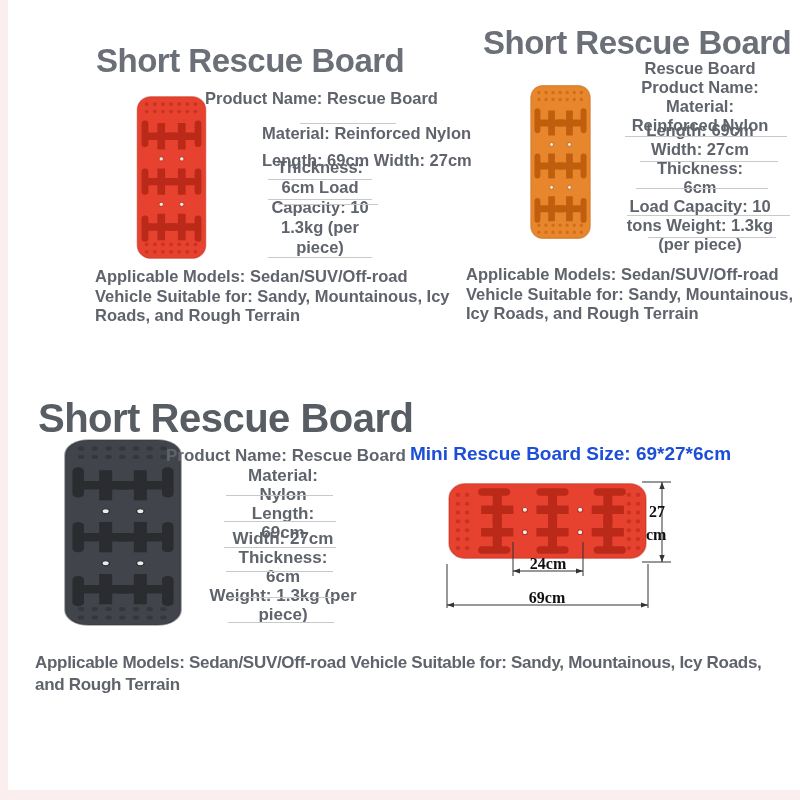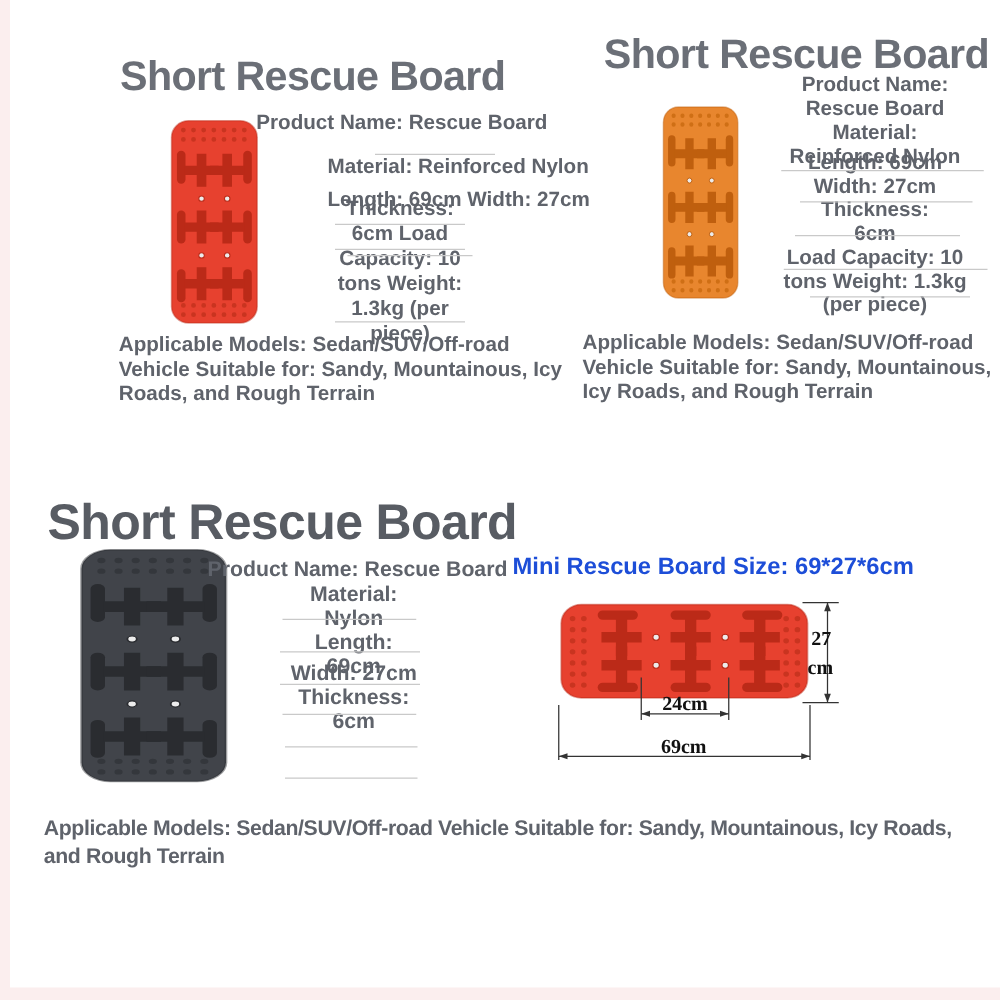--- a/index.html
+++ b/index.html
@@ -70,40 +70,39 @@
     <svg class="board board-red" style="left:133px;top:95px;" width="77" height="165" viewBox="0 0 90 200" preserveAspectRatio="none">
         <use href="#tb"></use>
       </svg>
     <div class="abs t16" style="left:205px;top:88px;">Product Name: Rescue Board</div>
     <div class="abs t16" style="left:262px;top:123px;">Material: Reinforced Nylon</div>
     <div class="abs t16" style="left:262px;top:150px;">Length: 69cm Width: 27cm</div>
     <div class="abs speccol lh20 t16" style="left:245px;top:157px;width:150px;">
       <div>Thickness:</div>
       <div>6cm Load</div>
       <div>Capacity: 10</div>
-      <div>tons Weight:</div>
       <div>1.3kg (per</div>
       <div>piece)</div>
     </div>
     <div class="rule" style="left:300px;top:123px;width:96px;"></div>
     <div class="rule" style="left:268px;top:179px;width:104px;"></div>
     <div class="rule" style="left:268px;top:199px;width:104px;"></div>
     <div class="rule" style="left:278px;top:204px;width:100px;"></div>
     <div class="rule" style="left:268px;top:257px;width:104px;"></div>
     <div class="abs para" style="left:95px;top:267px;width:370px;font-size:16.5px;line-height:19.5px;">Applicable Models: Sedan/SUV/Off-road Vehicle Suitable for: Sandy, Mountainous, Icy Roads, and Rough Terrain</div>
   </div>
 
   <div>
     <div class="abs title" style="left:483px;top:24px;">Short Rescue Board</div>
     <svg class="board board-orange" style="left:527px;top:84px;" width="67" height="156" viewBox="0 0 90 200" preserveAspectRatio="none">
         <use href="#tb"></use>
       </svg>
     <div class="abs speccol lh19 t16" style="left:605px;top:59px;width:190px;">
+      <div>Rescue Board</div>
       <div>Product Name:</div>
-      <div>Rescue Board</div>
       <div>Material:</div>
       <div>Reinforced Nylon</div>
       <div class="pullup14">Length: 69cm</div>
       <div>Width: 27cm</div>
       <div>Thickness:</div>
       <div>6cm</div>
       <div class="push3">Load Capacity: 10</div>
       <div>tons Weight: 1.3kg</div>
       <div>(per piece)</div>
     </div>
@@ -122,20 +121,21 @@
       </svg>
     <div class="abs t17" style="left:166px;top:446px;">Product Name: Rescue Board</div>
     <div class="abs speccol lh19 t17" style="left:185px;top:466px;width:196px;">
       <div>Material:</div>
       <div>Nylon</div>
       <div>Length:</div>
       <div>69cm</div>
       <div class="pullup13">Width: 27cm</div>
       <div>Thickness:</div>
       <div>6cm</div>
+      <div>Weight: 1.3kg (per piece)</div>
     </div>
     <div class="rule" style="left:226px;top:495px;width:107px;"></div>
     <div class="rule" style="left:224px;top:521px;width:112px;"></div>
     <div class="rule" style="left:224px;top:547px;width:112px;"></div>
     <div class="rule" style="left:226px;top:571px;width:107px;"></div>
     <div class="rule" style="left:228px;top:597px;width:106px;"></div>
     <div class="rule" style="left:228px;top:622px;width:106px;"></div>
     <div class="abs para" style="left:35px;top:652px;width:732px;font-size:17px;line-height:21.5px;letter-spacing:-0.3px;">Applicable Models: Sedan/SUV/Off-road Vehicle Suitable for: Sandy, Mountainous, Icy Roads, and Rough Terrain</div>
   </div>
 

